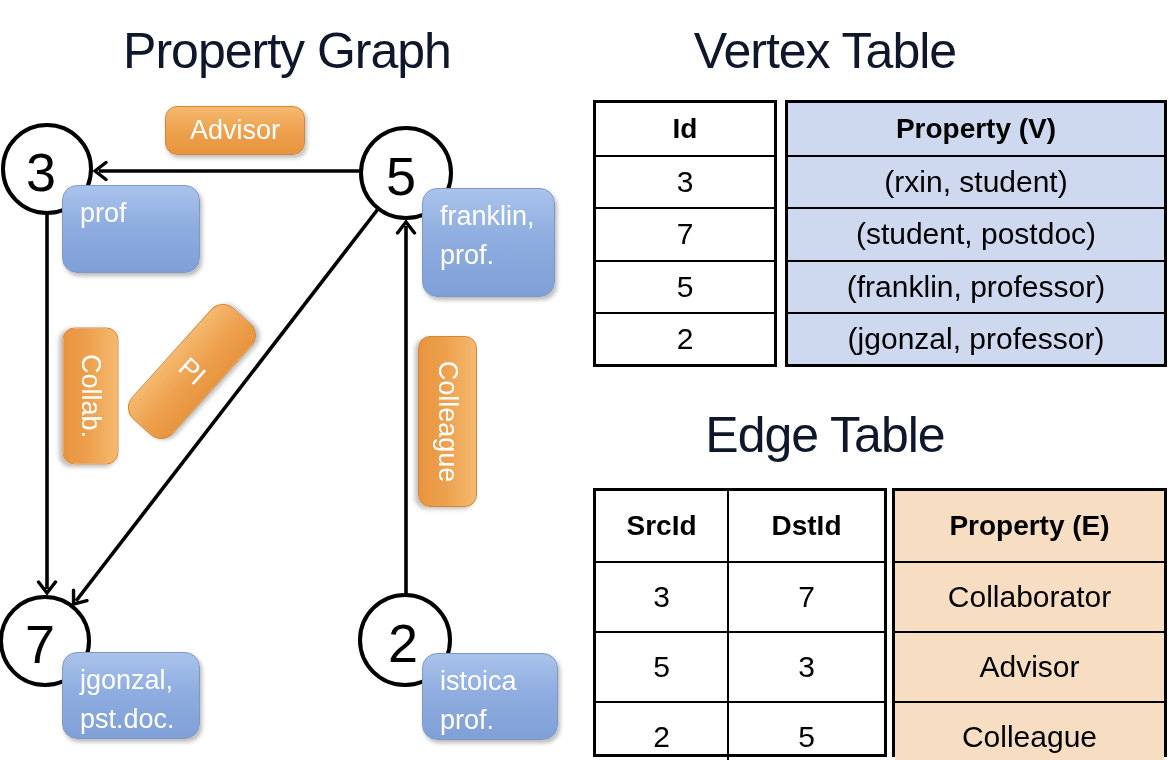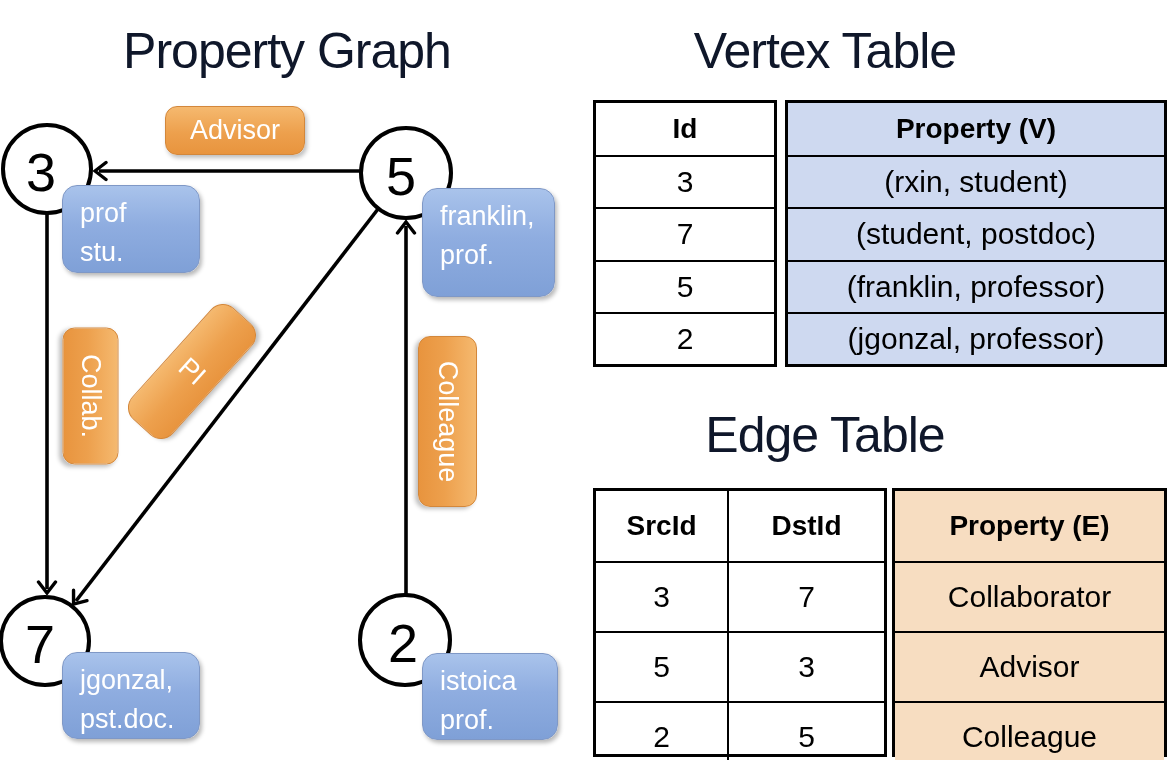--- a/index.html
+++ b/index.html
@@ -68,21 +68,20 @@
     <circle cx="405" cy="640" r="45" fill="#fff" stroke="#000" stroke-width="4"></circle>
   </svg>
 
   <div class="node-num" style="left:41px;top:172px;">3</div>
   <div class="node-num" style="left:401px;top:176px;">5</div>
   <div class="node-num" style="left:40px;top:644px;">7</div>
   <div class="node-num" style="left:403px;top:643px;">2</div>
 
   <div class="vprop" style="left:62px;top:185px;width:138px;height:88px;">
     <div>prof</div>
-    <div>stu.</div>
   </div>
   <div class="vprop" style="left:422px;top:188px;width:133px;height:109px;">
     <div>franklin,</div>
     <div>prof.</div>
   </div>
   <div class="vprop" style="left:62px;top:652px;width:138px;height:87px;">
     <div>jgonzal,</div>
     <div>pst.doc.</div>
   </div>
   <div class="vprop" style="left:422px;top:653px;width:136px;height:87px;">

